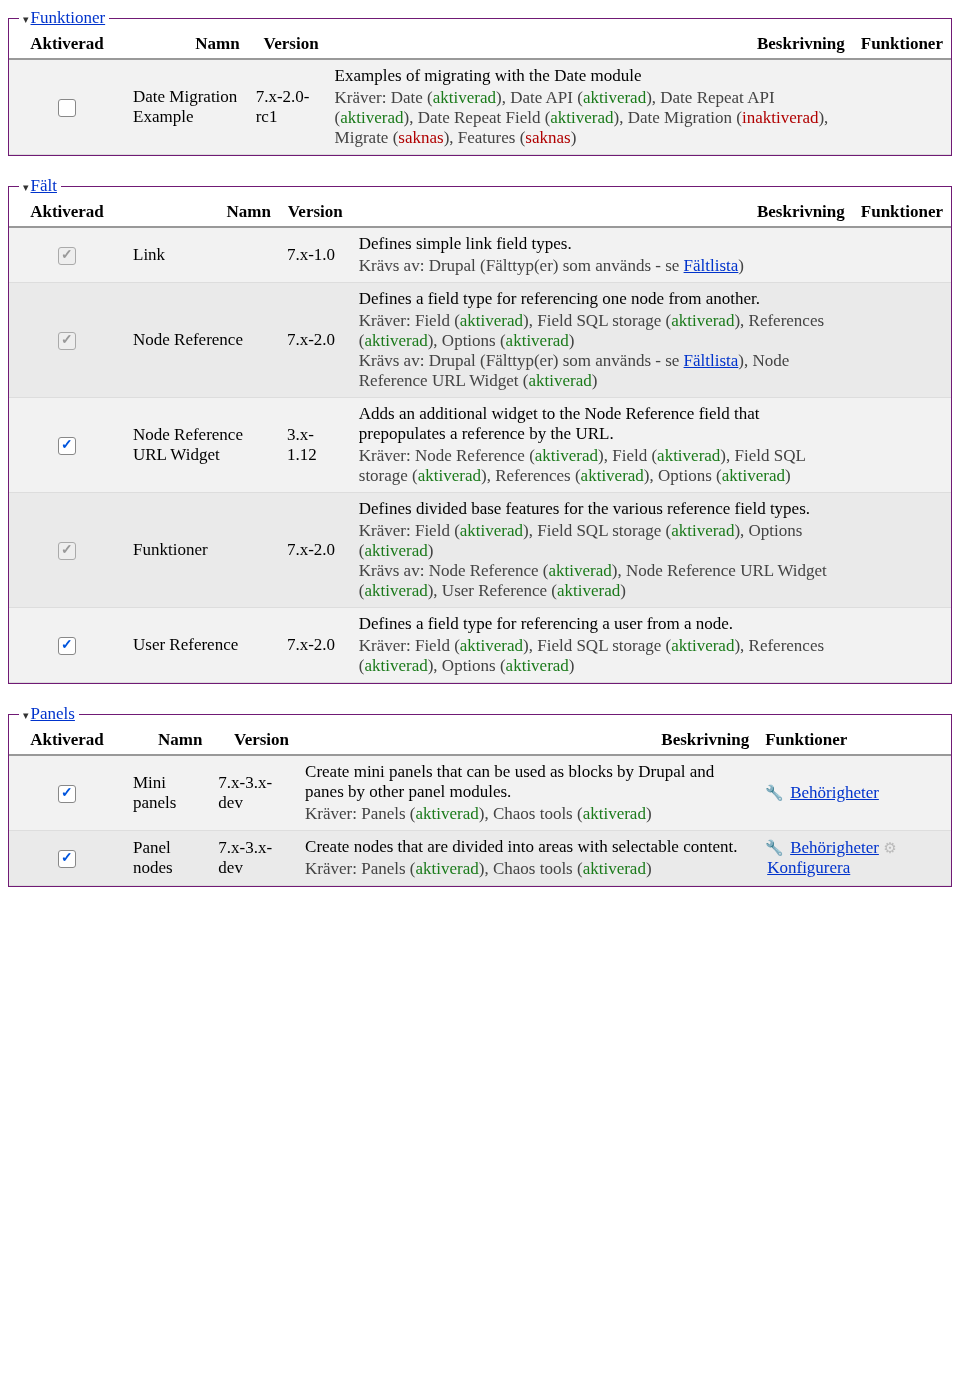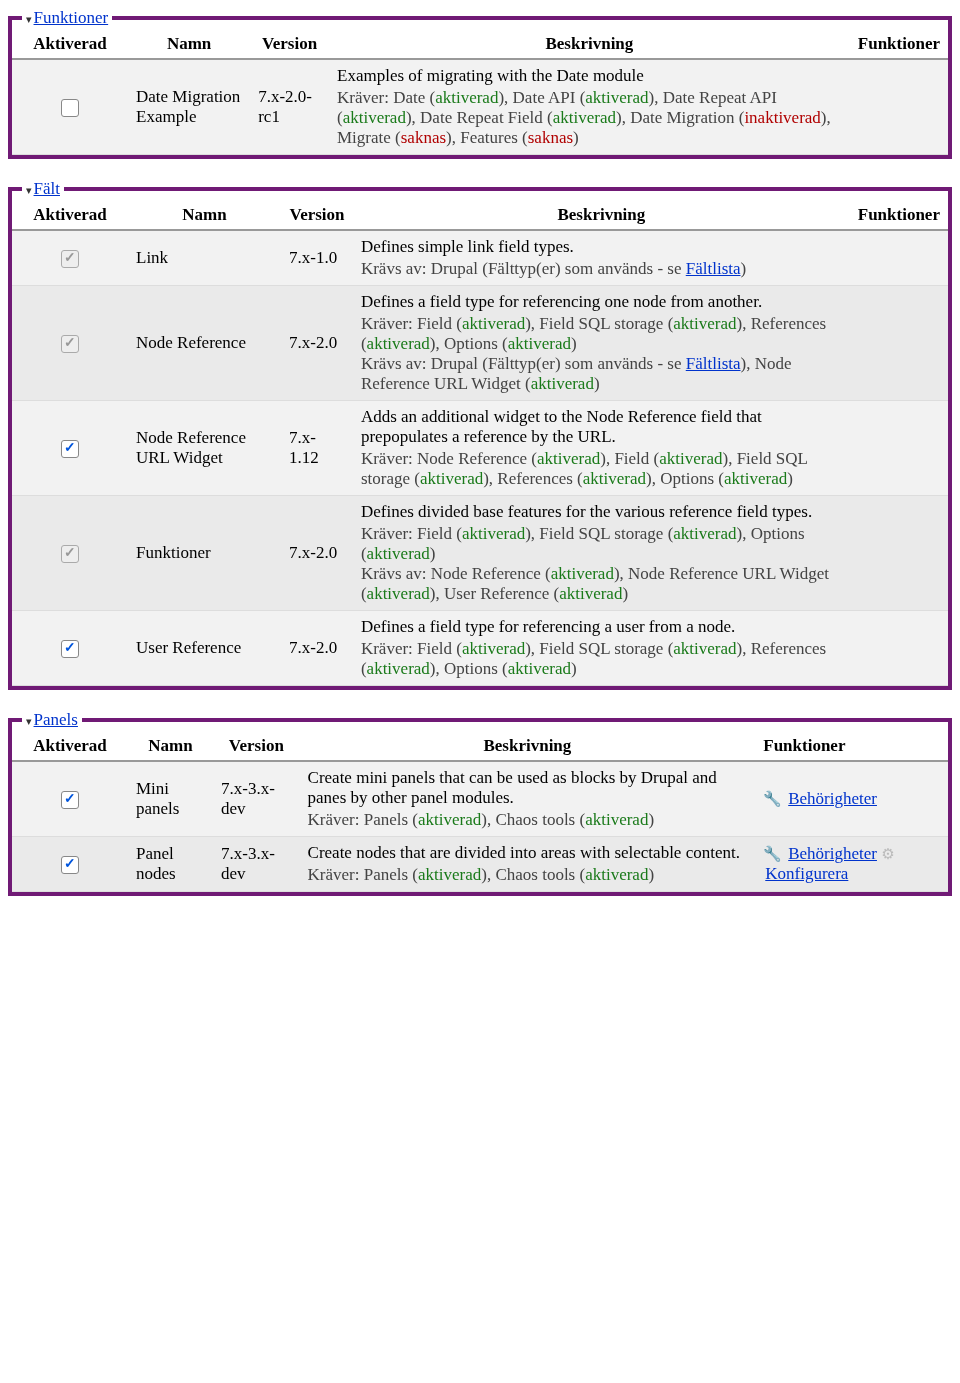--- a/index.html
+++ b/index.html
@@ -1,21 +1,21 @@
 <!DOCTYPE html>
 <html><head>
 <meta charset="utf-8">
 <style>
 body { font-family: Georgia, 'Times New Roman', serif; font-size: 17px; color: #000; margin: 0; padding: 8px; background: #fff; }
-fieldset { border: 4px solid #701a75; margin: 0 0 20px 0; padding: 0; }
+fieldset { border: 1px solid #701a75; margin: 0 0 20px 0; padding: 0; }
 legend { padding: 0 4px; margin-left: 10px; }
 legend .tri { font-size: 11px; color: #333; margin-right: 2px; }
 legend a { color: #0033cc; text-decoration: underline; }
 table { width: 100%; border-collapse: collapse; }
-th { text-align: center; font-weight: bold; padding: 6px 8px 4px 8px; border-bottom: 2px solid #999; font-size: 17px; }
+th { text-align: right; font-weight: bold; padding: 6px 8px 4px 8px; border-bottom: 2px solid #999; font-size: 17px; }
 td { padding: 6px 8px; vertical-align: middle; border-bottom: 1px solid #ddd; }
 tr.mod-row { background: #f2f2f2; }
 tr.mod-row.alt { background: #eaeaea; }
 .col-enabled { width: 100px; text-align: center; }
 .col-name { font-weight: normal; }
 .col-desc-main { font-size: 17px; }
 .col-desc-sub { font-size: 17px; color: #444; margin-top: 2px; }
 .st-on { color: #1a7a1a; }
 .st-off { color: #b00000; }
 a.inline-link { color: #0033cc; text-decoration: underline; }
@@ -91,21 +91,21 @@
       <td>7.x-2.0</td>
       <td>
               <div class="col-desc-main">Defines a field type for referencing one node from another.</div>
               <div class="col-desc-sub">Kräver: Field (<span class="st-on">aktiverad</span>), Field SQL storage (<span class="st-on">aktiverad</span>), References (<span class="st-on">aktiverad</span>), Options (<span class="st-on">aktiverad</span>)<br>Krävs av: Drupal (Fälttyp(er) som används - se <a class="inline-link">Fältlista</a>), Node Reference URL Widget (<span class="st-on">aktiverad</span>)</div>
             </td>
       <td class="ops"></td>
     </tr>
           <tr class="mod-row ">
       <td class="col-enabled"><span class="chk"><span class="mark blue">✓</span></span></td>
       <td class="col-name">Node Reference URL Widget</td>
-      <td>7.x-1.12</td>
+      <td>3.x-1.12</td>
       <td>
               <div class="col-desc-main">Adds an additional widget to the Node Reference field that prepopulates a reference by the URL.</div>
               <div class="col-desc-sub">Kräver: Node Reference (<span class="st-on">aktiverad</span>), Field (<span class="st-on">aktiverad</span>), Field SQL storage (<span class="st-on">aktiverad</span>), References (<span class="st-on">aktiverad</span>), Options (<span class="st-on">aktiverad</span>)</div>
             </td>
       <td class="ops"></td>
     </tr>
           <tr class="mod-row alt">
       <td class="col-enabled"><span class="chk locked"><span class="mark grey">✓</span></span></td>
       <td class="col-name">Funktioner</td>
       <td>7.x-2.0</td>

